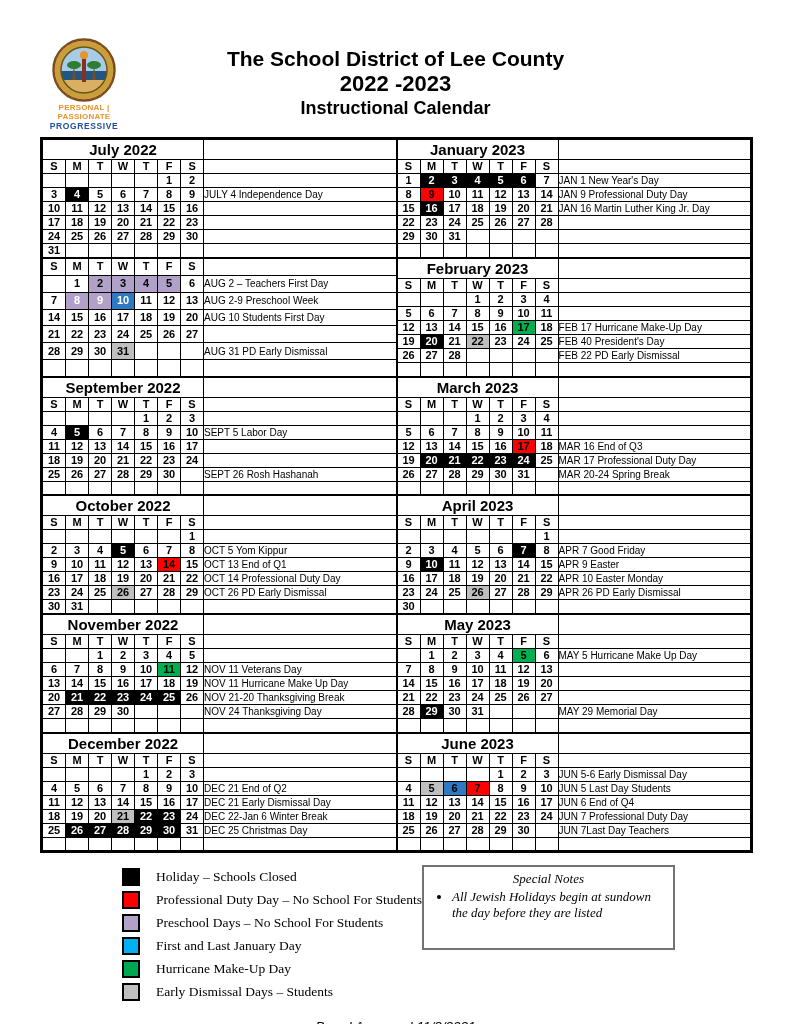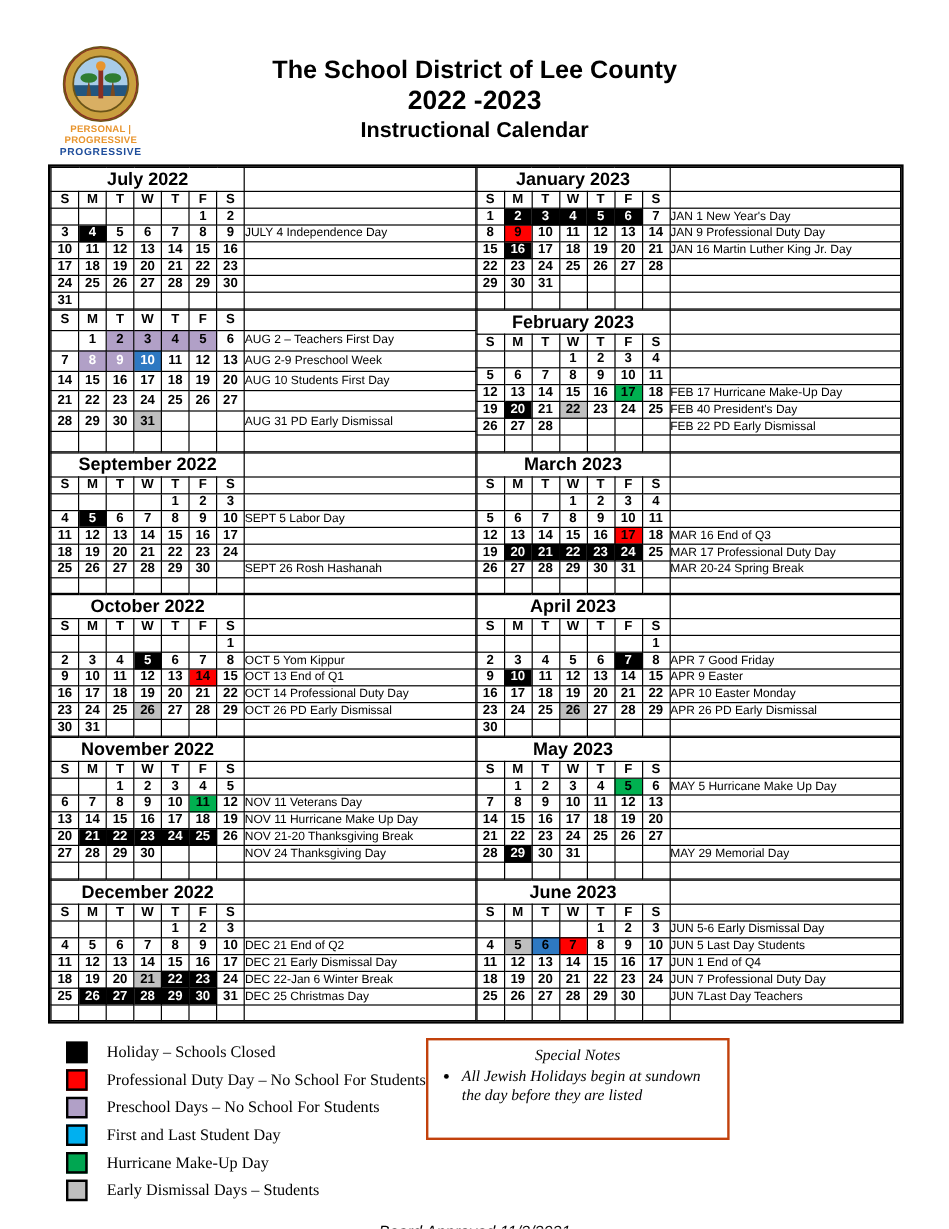--- a/index.html
+++ b/index.html
@@ -21,26 +21,26 @@
   
   .calendar { margin:3px 38px 0 40px; border:2px solid #000; display:grid; grid-template-columns:1fr 1fr; }
   table.month { border-collapse:collapse; width:100%; table-layout:fixed; }
   table.month td { border:1px solid #000; padding:0; }
   td.mtitle { font-size:15px; font-weight:bold; text-align:center; height:19px; line-height:19px; }
   td.dh { font-size:11px; font-weight:bold; text-align:center; height:13px; line-height:13px; }
   td.day { font-size:11px; font-weight:bold; text-align:center; height:13.5px; line-height:13px; }
   td.note { font-size:10px; text-align:left; padding:0 3px; white-space:nowrap; overflow:hidden; }
 
   
-  .bottom { display:flex; justify-content:flex-start; margin:12px 49px 0 55px; }
+  .bottom { display:flex; justify-content:center; margin:12px 49px 0 55px; }
   .legend { }
   .legend-row { display:flex; align-items:center; height:23px; }
   .swatch { width:18px; height:18px; border:2px solid #000; margin-right:16px; flex:0 0 auto; }
   .legend-label { font-family:"Liberation Serif", serif; font-size:13.5px; }
-  .notes-box { width:253px; height:85px; border:2px solid #c2410c; font-family:"Liberation Serif", serif; font-style:italic; font-size:13px; padding:4px 6px; }
+  .notes-box { width:253px; height:85px; border:2px solid #737373; font-family:"Liberation Serif", serif; font-style:italic; font-size:13px; padding:4px 6px; }
   .notes-title { text-align:center; margin-bottom:2px; }
   .notes-box ul { margin:0; padding-left:22px; }
   .notes-box li { line-height:1.25; }
   .board-approved { text-align:center; font-style:italic; font-size:13.5px; margin-top:16px; }
 </style>
 </head>
 <body>
 
 <div class="page">
 
@@ -58,21 +58,21 @@
           <rect x="9" y="42" width="46" height="13" fill="#D9AF63"></rect>
           <path d="M20 42 L22 28 L24 42 Z" fill="#7A4A21"></path>
           <path d="M44 42 L42 28 L40 42 Z" fill="#7A4A21"></path>
           <ellipse cx="22" cy="27" rx="7" ry="4" fill="#2E7D32"></ellipse>
           <ellipse cx="42" cy="27" rx="7" ry="4" fill="#2E7D32"></ellipse>
           <rect x="30" y="20" width="4" height="24" fill="#8A2F23"></rect>
           <ellipse cx="32" cy="17" rx="4" ry="4" fill="#E8952E"></ellipse>
         </g>
         <circle cx="32" cy="32" r="23" fill="none" stroke="#6B5418" stroke-width="1.5"></circle>
       </svg>
-      <div class="tagline1">PERSONAL | PROGRESSIVE</div>
+      <div class="tagline1">PERSONAL | PASSIONATE</div>
       <div class="tagline2">PROGRESSIVE</div>
     </div>
     <div class="titles">
       <div class="title-main">The School District of Lee County</div>
       <div class="title-years">2022 -2023</div>
       <div class="title-sub">Instructional Calendar</div>
     </div>
   </div>
 
   <div class="calendar">
@@ -1087,21 +1087,21 @@
             <td class="note">JUN 5 Last Day Students</td>
           </tr>
           <tr>
             <td class="day">11</td>
             <td class="day">12</td>
             <td class="day">13</td>
             <td class="day">14</td>
             <td class="day">15</td>
             <td class="day">16</td>
             <td class="day">17</td>
-            <td class="note">JUN 1 End of Q4</td>
+            <td class="note">JUN 6 End of Q4</td>
           </tr>
           <tr>
             <td class="day">18</td>
             <td class="day">19</td>
             <td class="day">20</td>
             <td class="day">21</td>
             <td class="day">22</td>
             <td class="day">23</td>
             <td class="day">24</td>
             <td class="note">JUN 7 Professional Duty Day</td>
@@ -1139,21 +1139,21 @@
         <div class="legend-row">
           <div class="swatch" style="background-color: rgb(255, 0, 0);"></div>
           <div class="legend-label">Professional Duty Day – No School For Students</div>
         </div>
         <div class="legend-row">
           <div class="swatch" style="background-color: rgb(177, 160, 199);"></div>
           <div class="legend-label">Preschool Days – No School For Students</div>
         </div>
         <div class="legend-row">
           <div class="swatch" style="background-color: rgb(0, 176, 240);"></div>
-          <div class="legend-label">First and Last Student Day</div>
+          <div class="legend-label">First and Last January Day</div>
         </div>
         <div class="legend-row">
           <div class="swatch" style="background-color: rgb(0, 166, 81);"></div>
           <div class="legend-label">Hurricane Make-Up Day</div>
         </div>
         <div class="legend-row">
           <div class="swatch" style="background-color: rgb(191, 191, 191);"></div>
           <div class="legend-label">Early Dismissal Days – Students</div>
         </div>
       </div>

